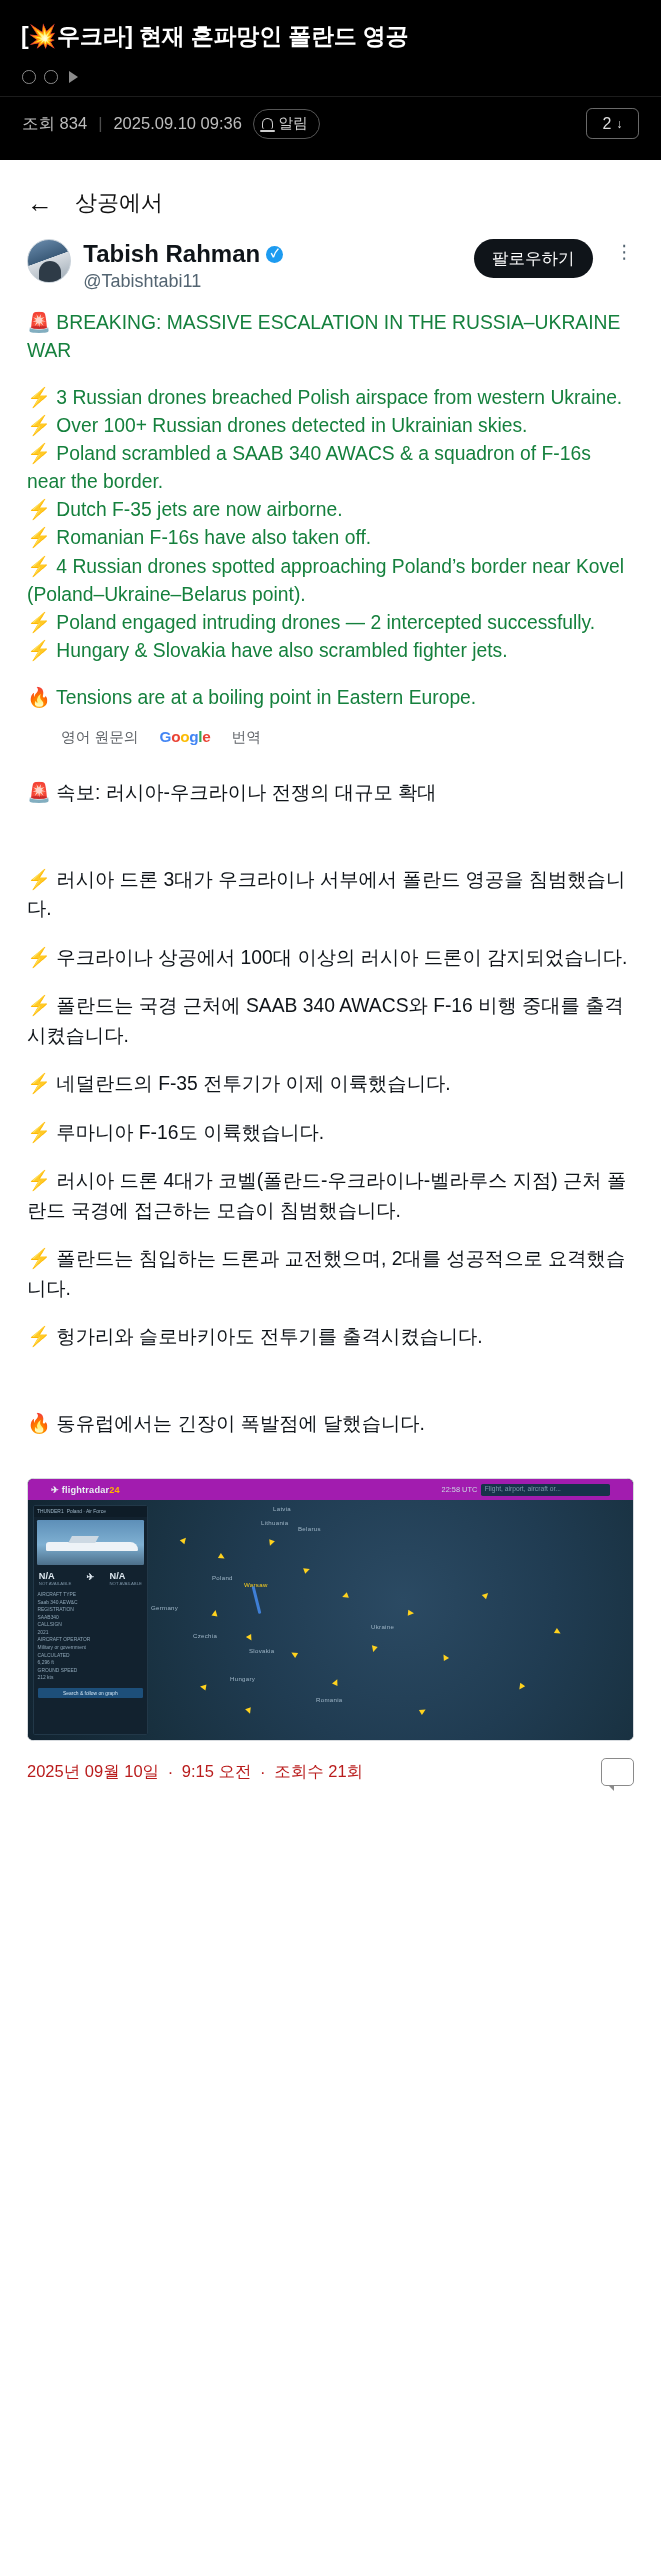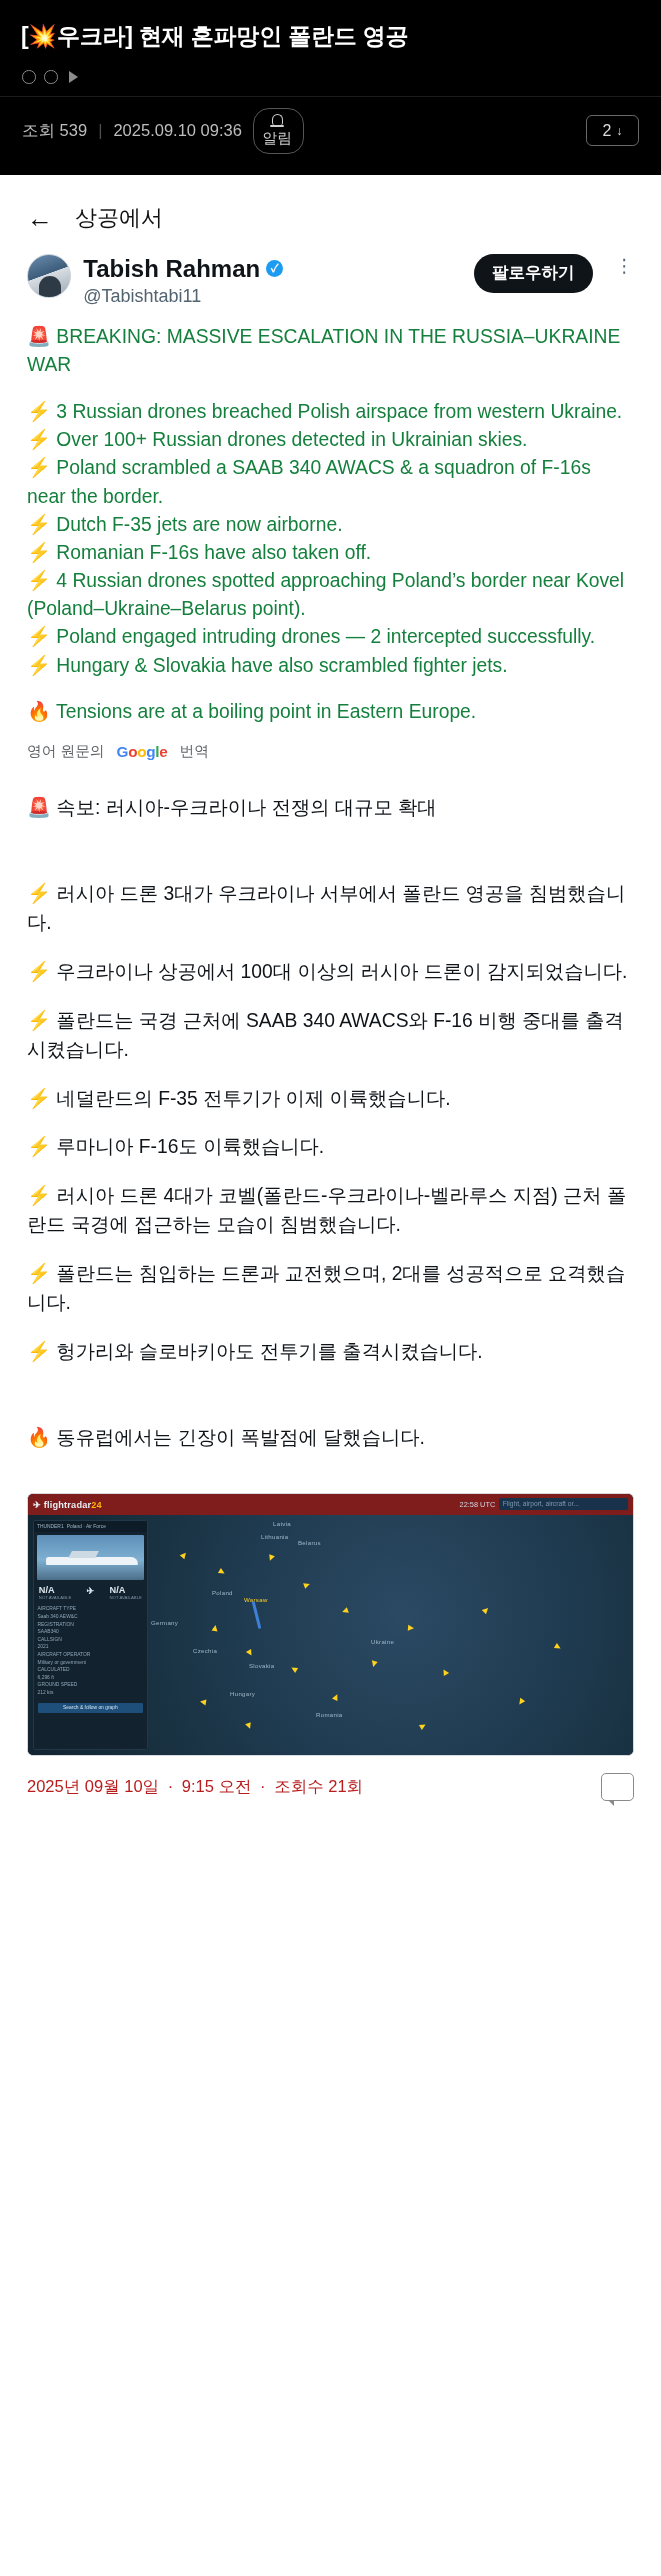--- a/index.html
+++ b/index.html
@@ -75,21 +75,20 @@
   }
   .alarm-pill {
     display: inline-flex;
     align-items: center;
     gap: 4.9px;
     border: 0.6px solid #555;
     border-radius: 16px;
     padding: 4.3px 11px 4.3px 8.6px;
     font-size: 14.7px;
     color: #cfcfcf;
-    flex-direction: column;
   }
   .bell {
     width: 11px; height: 11px;
     border-radius: 50% 50% 2.5px 2.5px;
     border: 1.2px solid #cfcfcf;
     border-bottom: none;
     position: relative;
     display: inline-block;
   }
   .bell::after {
@@ -203,21 +202,21 @@
     color: #536471;
     margin-top: 1.2px;
   }
   .follow-btn {
     background: #0f1419;
     color: #fff;
     border: none;
     border-radius: 21px;
     padding: 8.6px 18.4px;
     font-size: 16.5px;
-    font-weight: 700;
+    font-weight: 400;
     font-family: "Liberation Sans", sans-serif;
     cursor: pointer;
     white-space: nowrap;
   }
   .kebab {
     color: #536471;
     font-size: 18.4px;
     padding: 3.7px 0 0 9.8px;
     letter-spacing: 0.6px;
     line-height: 1;
@@ -230,25 +229,26 @@
     padding-top: 7.4px;
     word-break: break-word;
   }
   .tweet-body p { margin: 0 0 0 0; }
   .blank { height: 18.4px; }
 
   
   .translate-row {
     display: flex;
     align-items: center;
-    gap: 12px;
+    gap: 21px;
     font-size: 14.7px;
     color: #5f6368;
     padding: 16px 0 6.1px 0;
     flex-wrap: wrap;
+    margin-left: 34px;
   }
   .g-logo { font-weight: 700; font-size: 15.3px; letter-spacing: -0.3px; }
   .g-b { color: #4285f4; } .g-o { color: #ea4335; } .g-o2 { color: #fbbc05; }
   .g-g { color: #4285f4; } .g-l { color: #34a853; } .g-e { color: #ea4335; }
 
   .ko-body {
     font-size: 19.3px;
     line-height: 1.52;
     color: #0f1419;
     padding-top: 6.1px;
@@ -259,23 +259,23 @@
     margin: 21px 27px 0 27px;
     border-radius: 6.1px;
     overflow: hidden;
     border: 0.6px solid #d7dbdf;
     background: #0c1b2a;
     position: relative;
     height: 263px;
   }
   .fr-top {
     position: absolute; top:0; left:0; right:0; height: 21px;
-    background: #7f1d1d;
+    background: #a21caf;
     display: flex; align-items: center; justify-content: space-between;
-    padding: 0 5px;
+    padding: 0 23px;
   }
   .fr-logo { font-size: 9.2px; color: #e8eef3; font-weight: 700; letter-spacing: 0.2px;}
   .fr-logo .fr-dot { color: #ffb300; }
   .fr-right { display:flex; align-items:center; gap:3.7px; }
   .fr-search {
     width: 129px; height: 12.3px; background: #17324a; border-radius: 1.8px;
     font-size: 6.7px; color: #7e99ae; padding: 1.8px 3.7px; overflow: hidden; white-space: nowrap;
   }
   .fr-time { font-size: 7.4px; color: #cbd8e2; }
 
@@ -379,21 +379,21 @@
     <div class="top-title">[💥우크라] 현재 혼파망인 폴란드 영공</div>
   </div>
 
   <div class="dots-row">
     <span class="dot"></span>
     <span class="dot"></span>
     <span class="tri"></span>
   </div>
 
   <div class="meta-row">
-    <span class="meta-text">조회 539</span>
+    <span class="meta-text">조회 834</span>
     <span class="meta-sep">|</span>
     <span class="meta-text">2025.09.10 09:36</span>
     <span class="alarm-pill">
       <span class="bell"></span>
       <span>알림</span>
     </span>
     <span class="spacer"></span>
     <span class="count-pill">
       <span>2</span>
       <span class="chev-down">↓</span>

